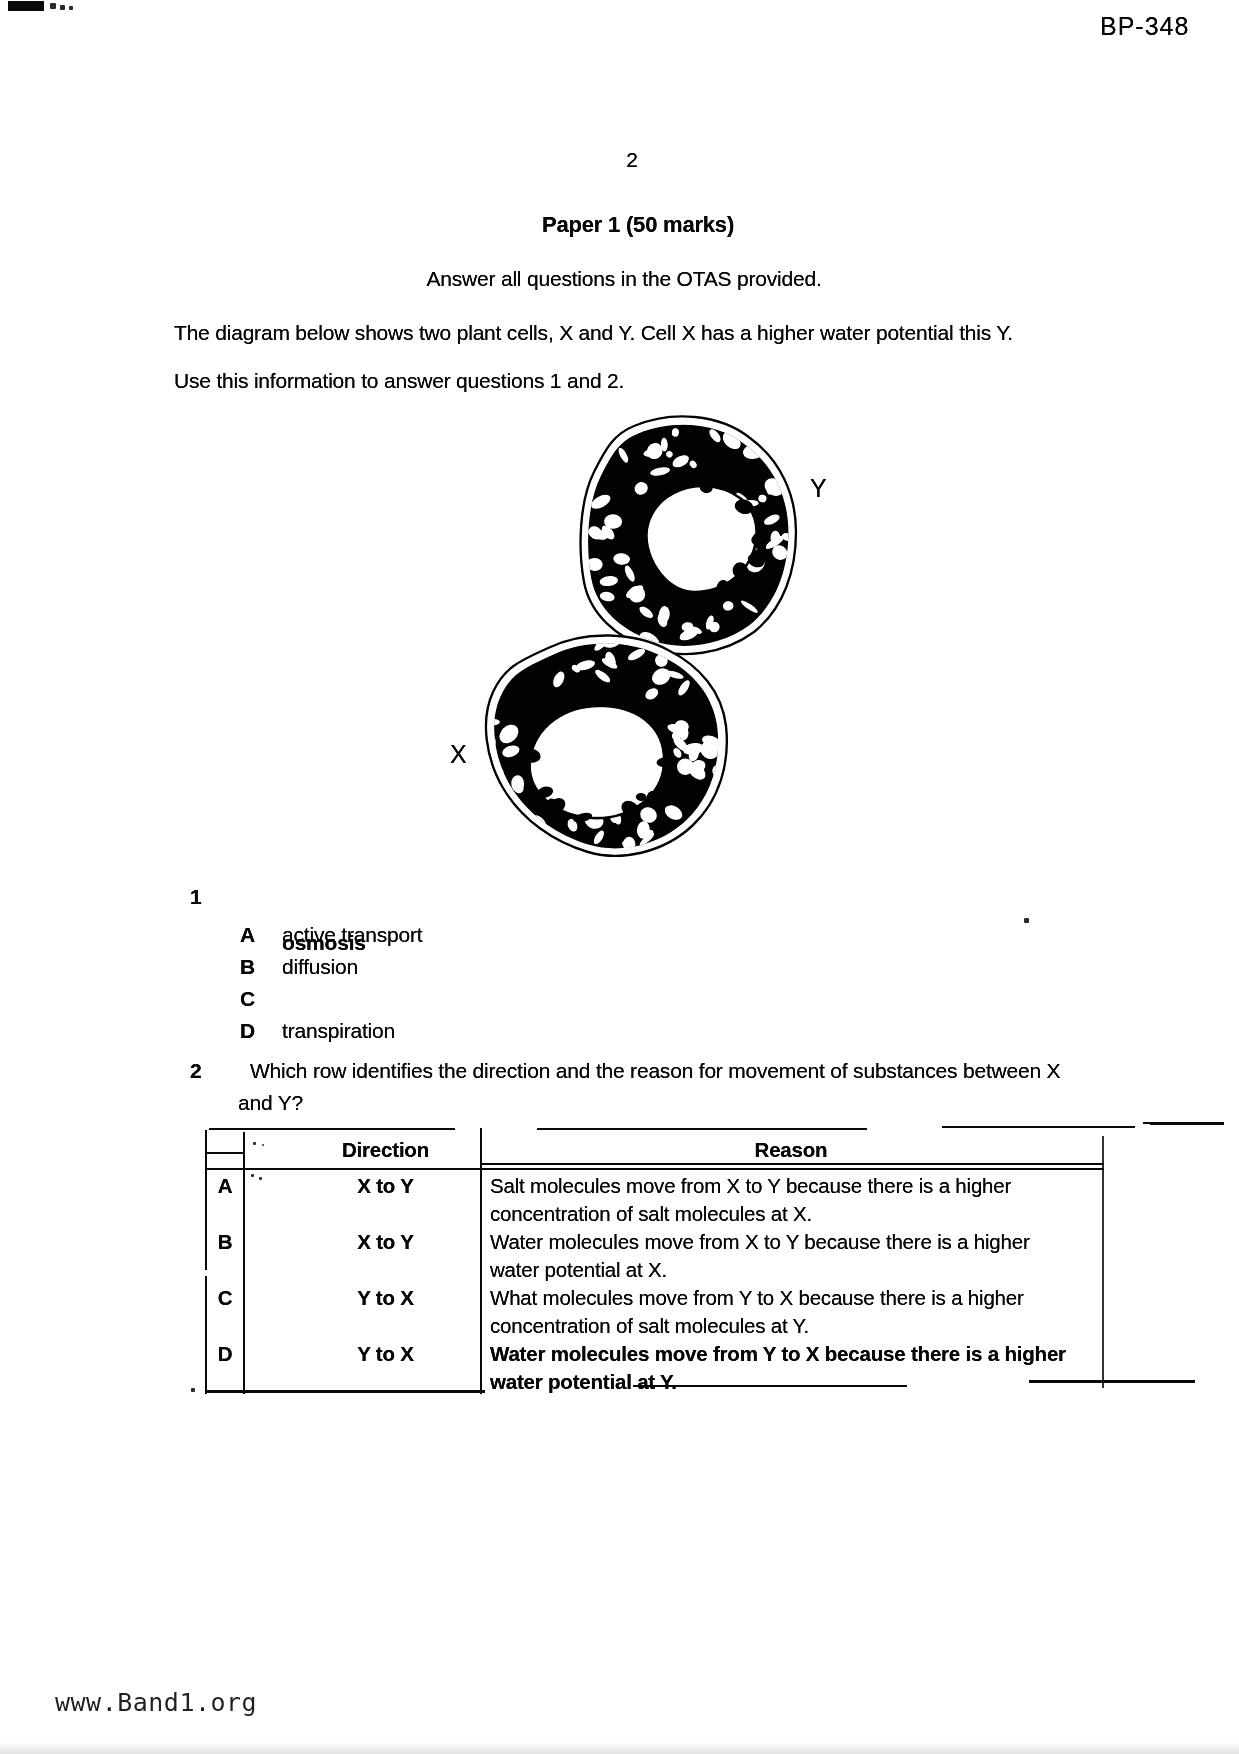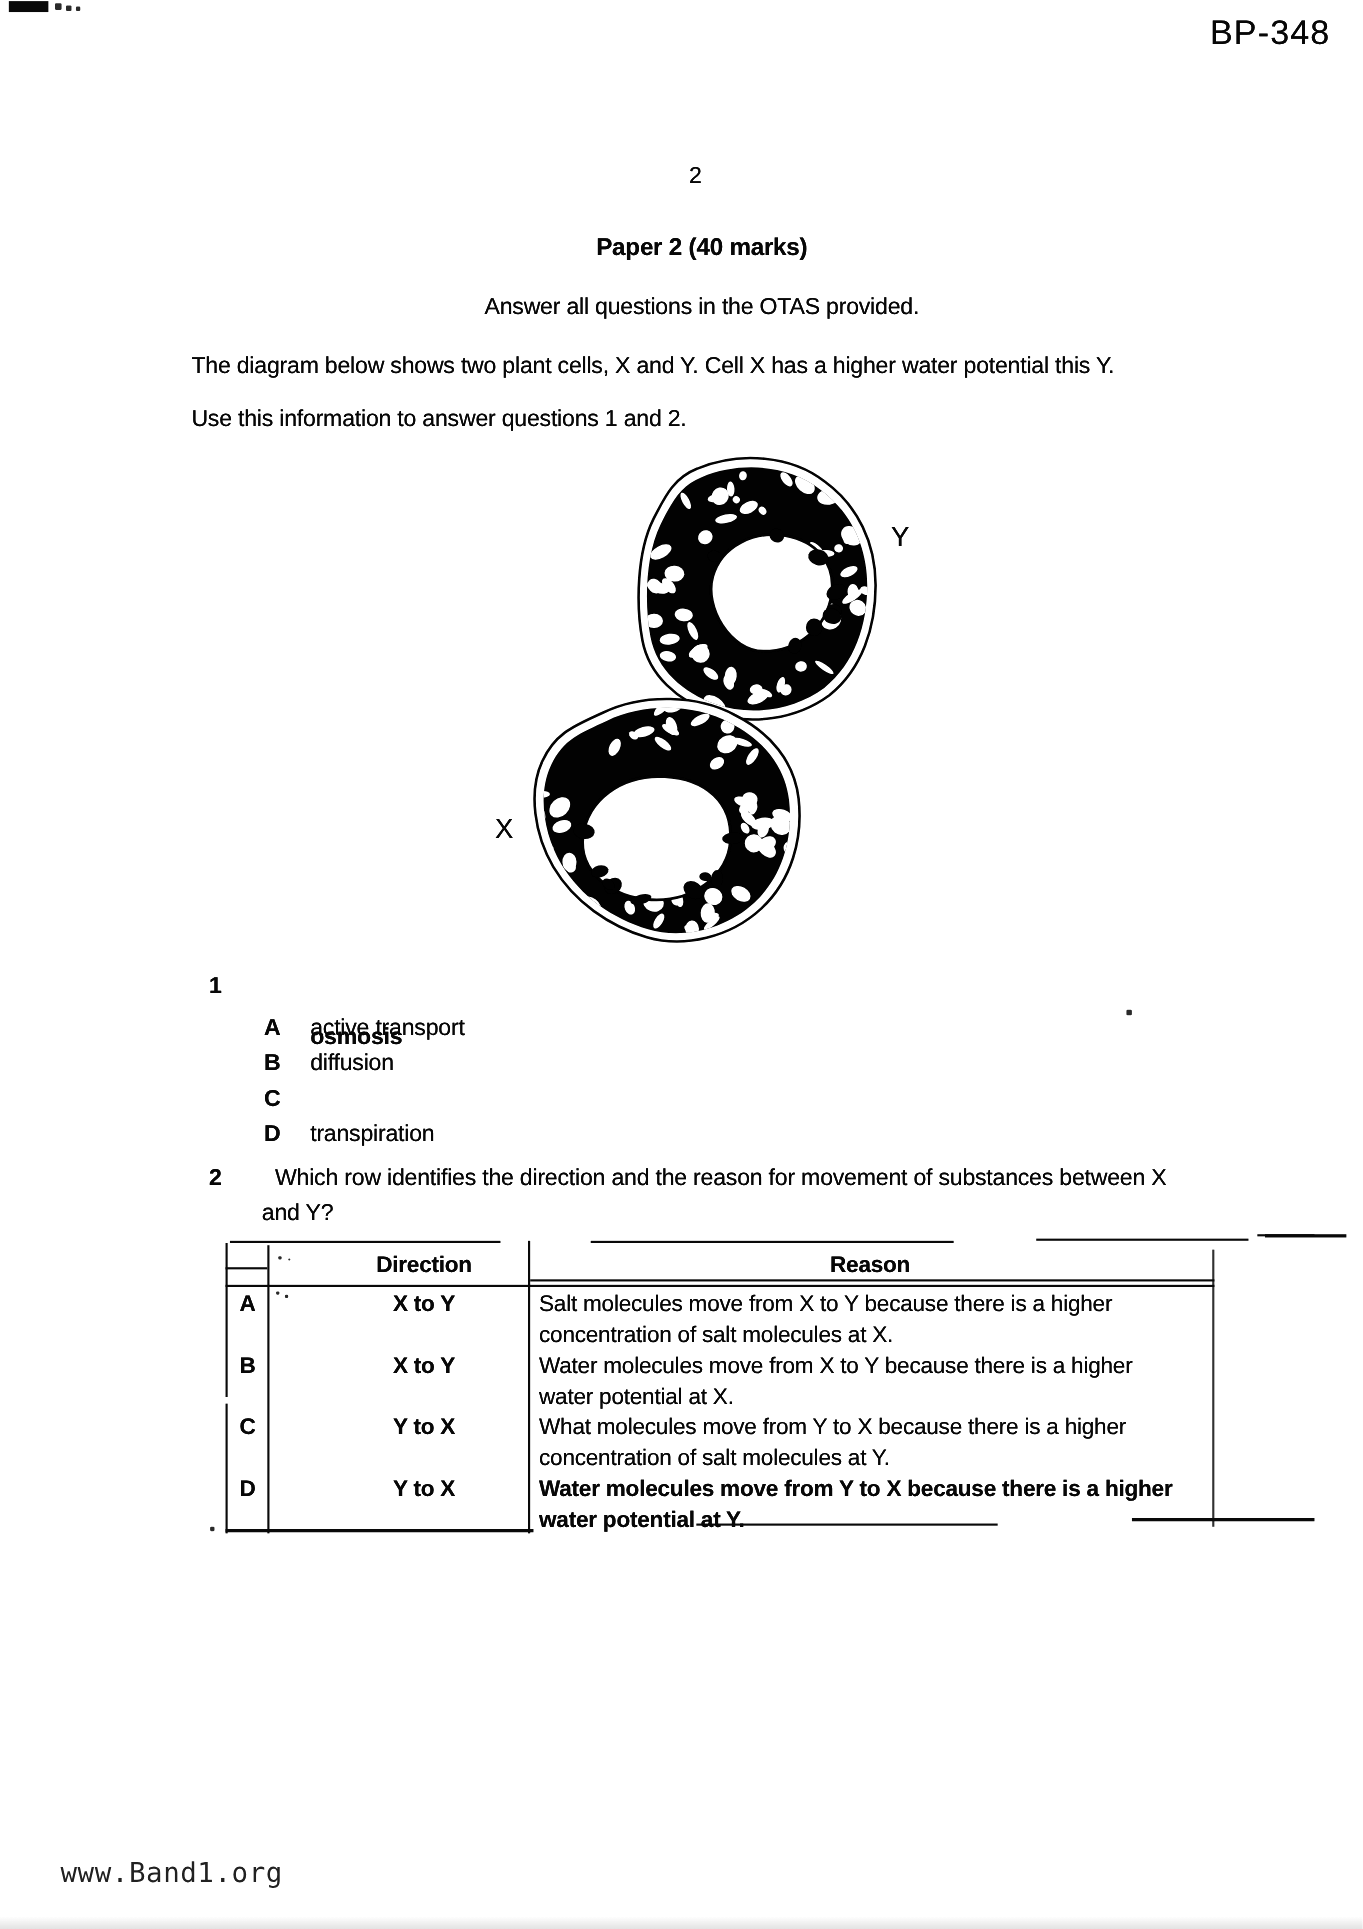--- a/index.html
+++ b/index.html
@@ -11,21 +11,21 @@
   }
   .abs{position:absolute;}
   .cx{transform:translateX(-50%);}
   .txt{white-space:nowrap;letter-spacing:-0.2px;text-shadow:0 0 0.45px #1a1a1a;}
   .b{font-weight:bold;}
   .ln{position:absolute;background:#161616;}
   .dot{position:absolute;background:#333;border-radius:1px;}
   
   .fs21{font-size:21px;line-height:26px;}
   .fs22{font-size:22px;line-height:26px;}
-  .code{font-size:31px;letter-spacing:1px;}
+  .code{font-size:25px;letter-spacing:1px;}
   .celllabel{font-size:25px;text-shadow:0 0 0.5px #111;}
   
   #q2table{position:absolute;left:205px;top:1128px;width:1000px;height:270px;font-size:20.5px;}
   #q2table .cell-letter{position:absolute;left:6px;width:28px;text-align:center;}
   #q2table .cell-dir{position:absolute;left:38px;width:285px;text-align:center;}
   #q2table .cell-reason{position:absolute;left:285px;width:612px;}
   #q2table .rline{display:block;height:28px;line-height:28px;white-space:nowrap;letter-spacing:-0.2px;text-shadow:0 0 0.45px #1a1a1a;}
   .watermark{font-family:"DejaVu Sans Mono",monospace;font-size:25px;color:#2b2b2b;letter-spacing:0.5px;}
   .bottomstrip{position:absolute;left:0;bottom:0;width:1239px;height:12px;
     background:linear-gradient(#f2f2f2,#d7d7d7);}
@@ -39,23 +39,23 @@
     <div class="ln" style="left:8px;top:1px;width:36px;height:10px;"></div>
     <div class="dot" style="left:50px;top:3px;width:6px;height:6px;"></div>
     <div class="dot" style="left:60px;top:5px;width:5px;height:5px;"></div>
     <div class="dot" style="left:69px;top:6px;width:4px;height:4px;"></div>
   </div>
 
   <div class="abs txt code" style="left:1100px;top:12px;">BP-348</div>
 
   <div class="abs txt fs21 cx" style="left:632px;top:147px;">2</div>
 
-  <div class="abs txt fs22 b cx" style="left:638px;top:212px;">Paper 2 (40 marks)</div>
-
-  <div class="abs txt fs21 cx" style="left:638px;top:266px;">Answer all questions in the OTAS provided.</div>
+  <div class="abs txt fs22 b cx" style="left:638px;top:212px;">Paper 1 (50 marks)</div>
+
+  <div class="abs txt fs21 cx" style="left:624px;top:266px;">Answer all questions in the OTAS provided.</div>
 
   <div class="abs txt fs21" style="left:174px;top:320px;">The diagram below shows two plant cells, X and Y. Cell X has a higher water potential this Y.</div>
   <div class="abs txt fs21" style="left:174px;top:368px;">Use this information to answer questions 1 and 2.</div>
 
   <div class="abs" style="left:430px;top:390px;width:400px;height:480px;">
     <svg id="cells-svg" width="400" height="480" viewBox="0 0 400 480" xmlns="http://www.w3.org/2000/svg">
       <defs>
         <clipPath id="clipCytoY">
           <path d="M 204,36 C 242,20 290,24 320,48 C 350,70 366,104 366,142 C 366,180 354,218 324,242 C 294,264 252,270 218,258 C 186,247 160,224 154,192 C 148,160 149,112 164,82 C 176,58 184,44 204,36 Z" transform="translate(18.06,10.29) scale(0.93)"></path>
         </clipPath>

